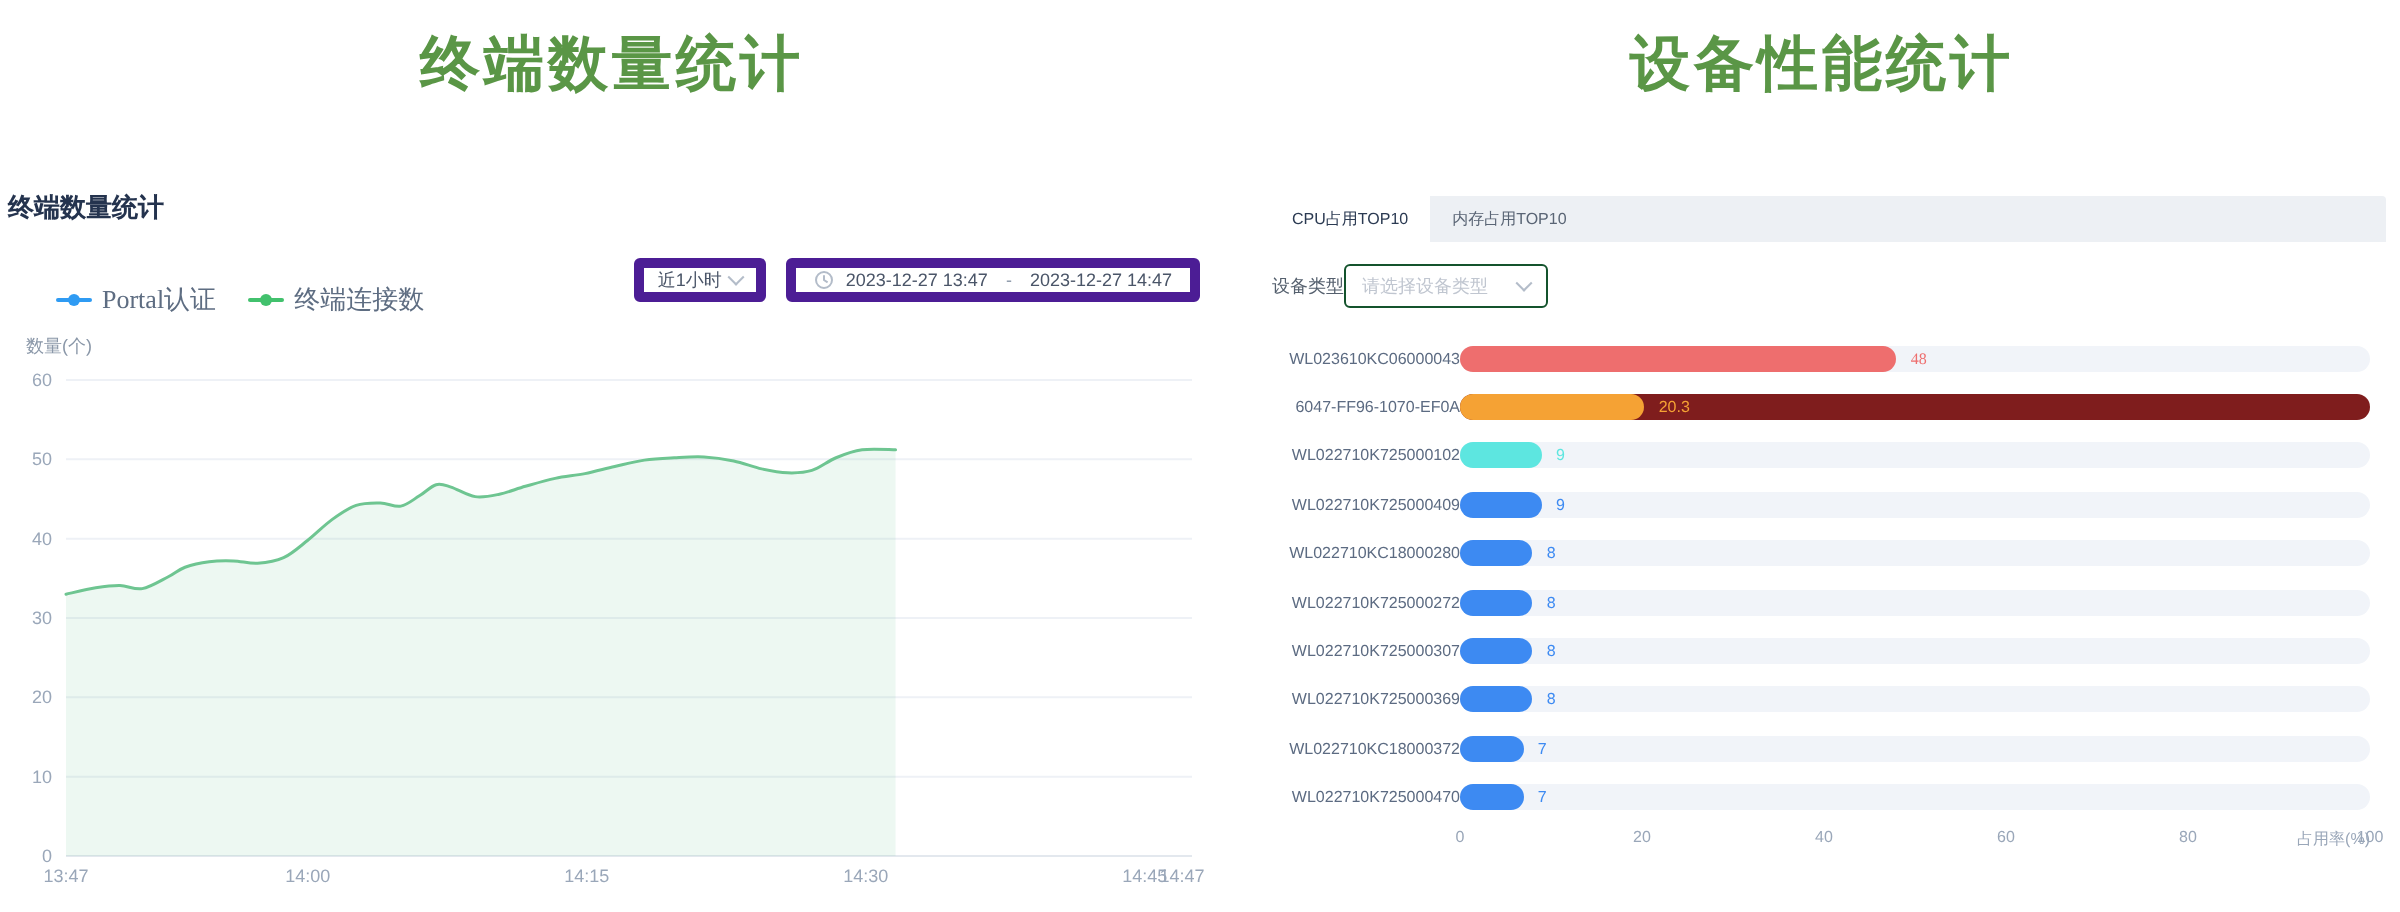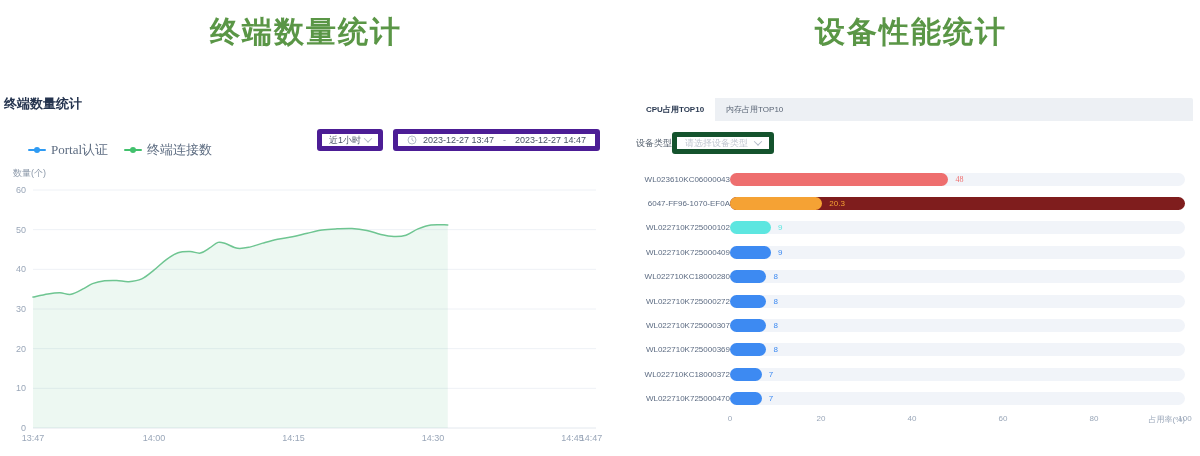--- a/index.html
+++ b/index.html
@@ -28,25 +28,25 @@
   .legend-item { display:flex; align-items:center; gap:5px; cursor:pointer; }
   .lg-marker { position:relative; width:18px; height:2px; border-radius:1px; }
   .lg-dot { position:absolute; left:6px; top:-2px; width:6px; height:6px; border-radius:50%; }
 
   .line-chart-svg { position:absolute; top:168px; left:0; }
 
   
   .tabs { position:absolute; top:98px; left:13px; width:558px; height:23px;
     background:#edf0f4; display:flex; border-radius:2px 2px 0 0; }
   .tab { padding:0 11px; line-height:23px; font-size:8px; color:#5a6575; cursor:pointer; white-space:nowrap; }
-  .tab.active { background:#fff; color:#2b3a52; font-weight:700; }
+  .tab.active { background:#fff; color:#2b3a52; font-weight:400; }
 
   .device-type-row { position:absolute; top:132px; left:14px; display:flex; align-items:center; }
   .dt-label { font-size:9px; color:#55606e; }
-  .dt-select { width:102px; height:22px; border:5px solid #14532d; border-radius:3px; background:#fff;
+  .dt-select { width:102px; height:22px; border:1px solid #14532d; border-radius:3px; background:#fff;
     display:flex; align-items:center; justify-content:space-between; padding:0 8px; cursor:pointer; }
   .dt-placeholder { font-size:9px; color:#c0c6d0; }
 
   
   .bars { position:absolute; top:167px; left:0; width:578px; padding-right:15px; }
   .bar-row { display:flex; align-items:center; height:24.4px; }
   .bar-label { width:108px; text-align:right; font-size:8px; color:#5c6b82; white-space:nowrap; }
   .bar-track { position:relative; flex:1; height:13px; border-radius:6.5px; }
   .bar-fill { position:absolute; left:0; top:0; height:13px; border-radius:6.5px; }
   .bar-value { position:absolute; top:2px; font-size:8px; line-height:9px; }

